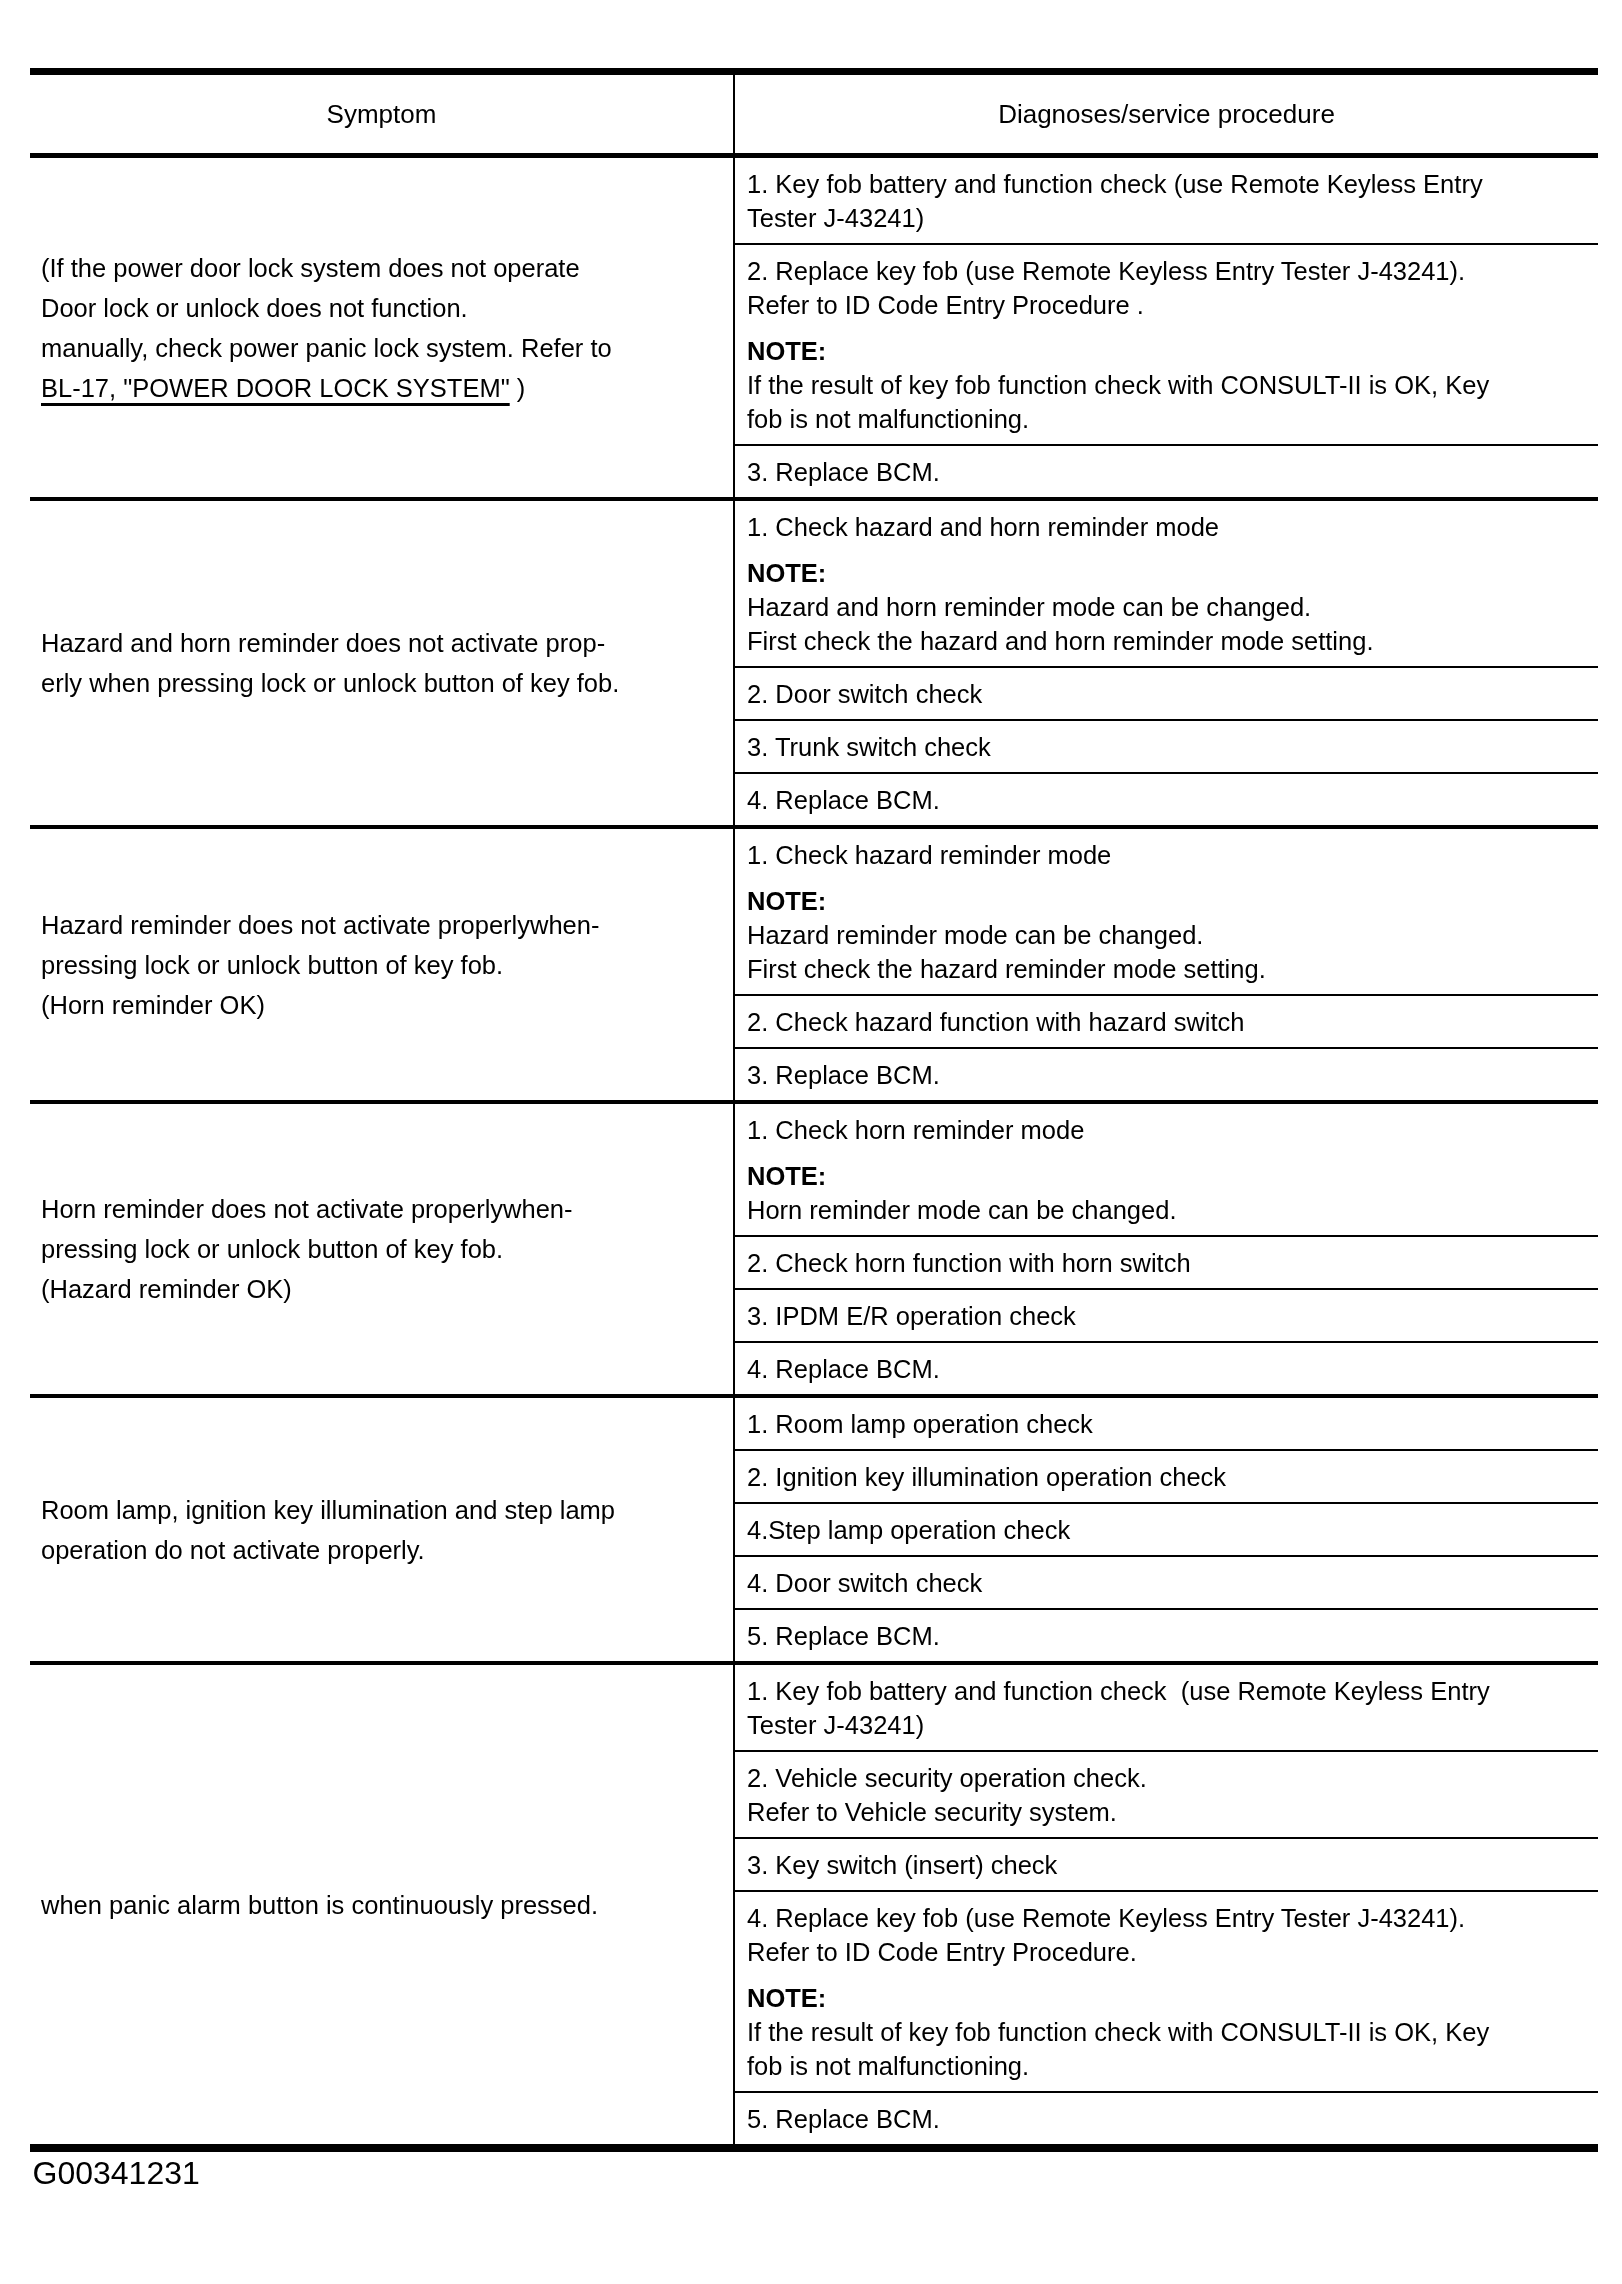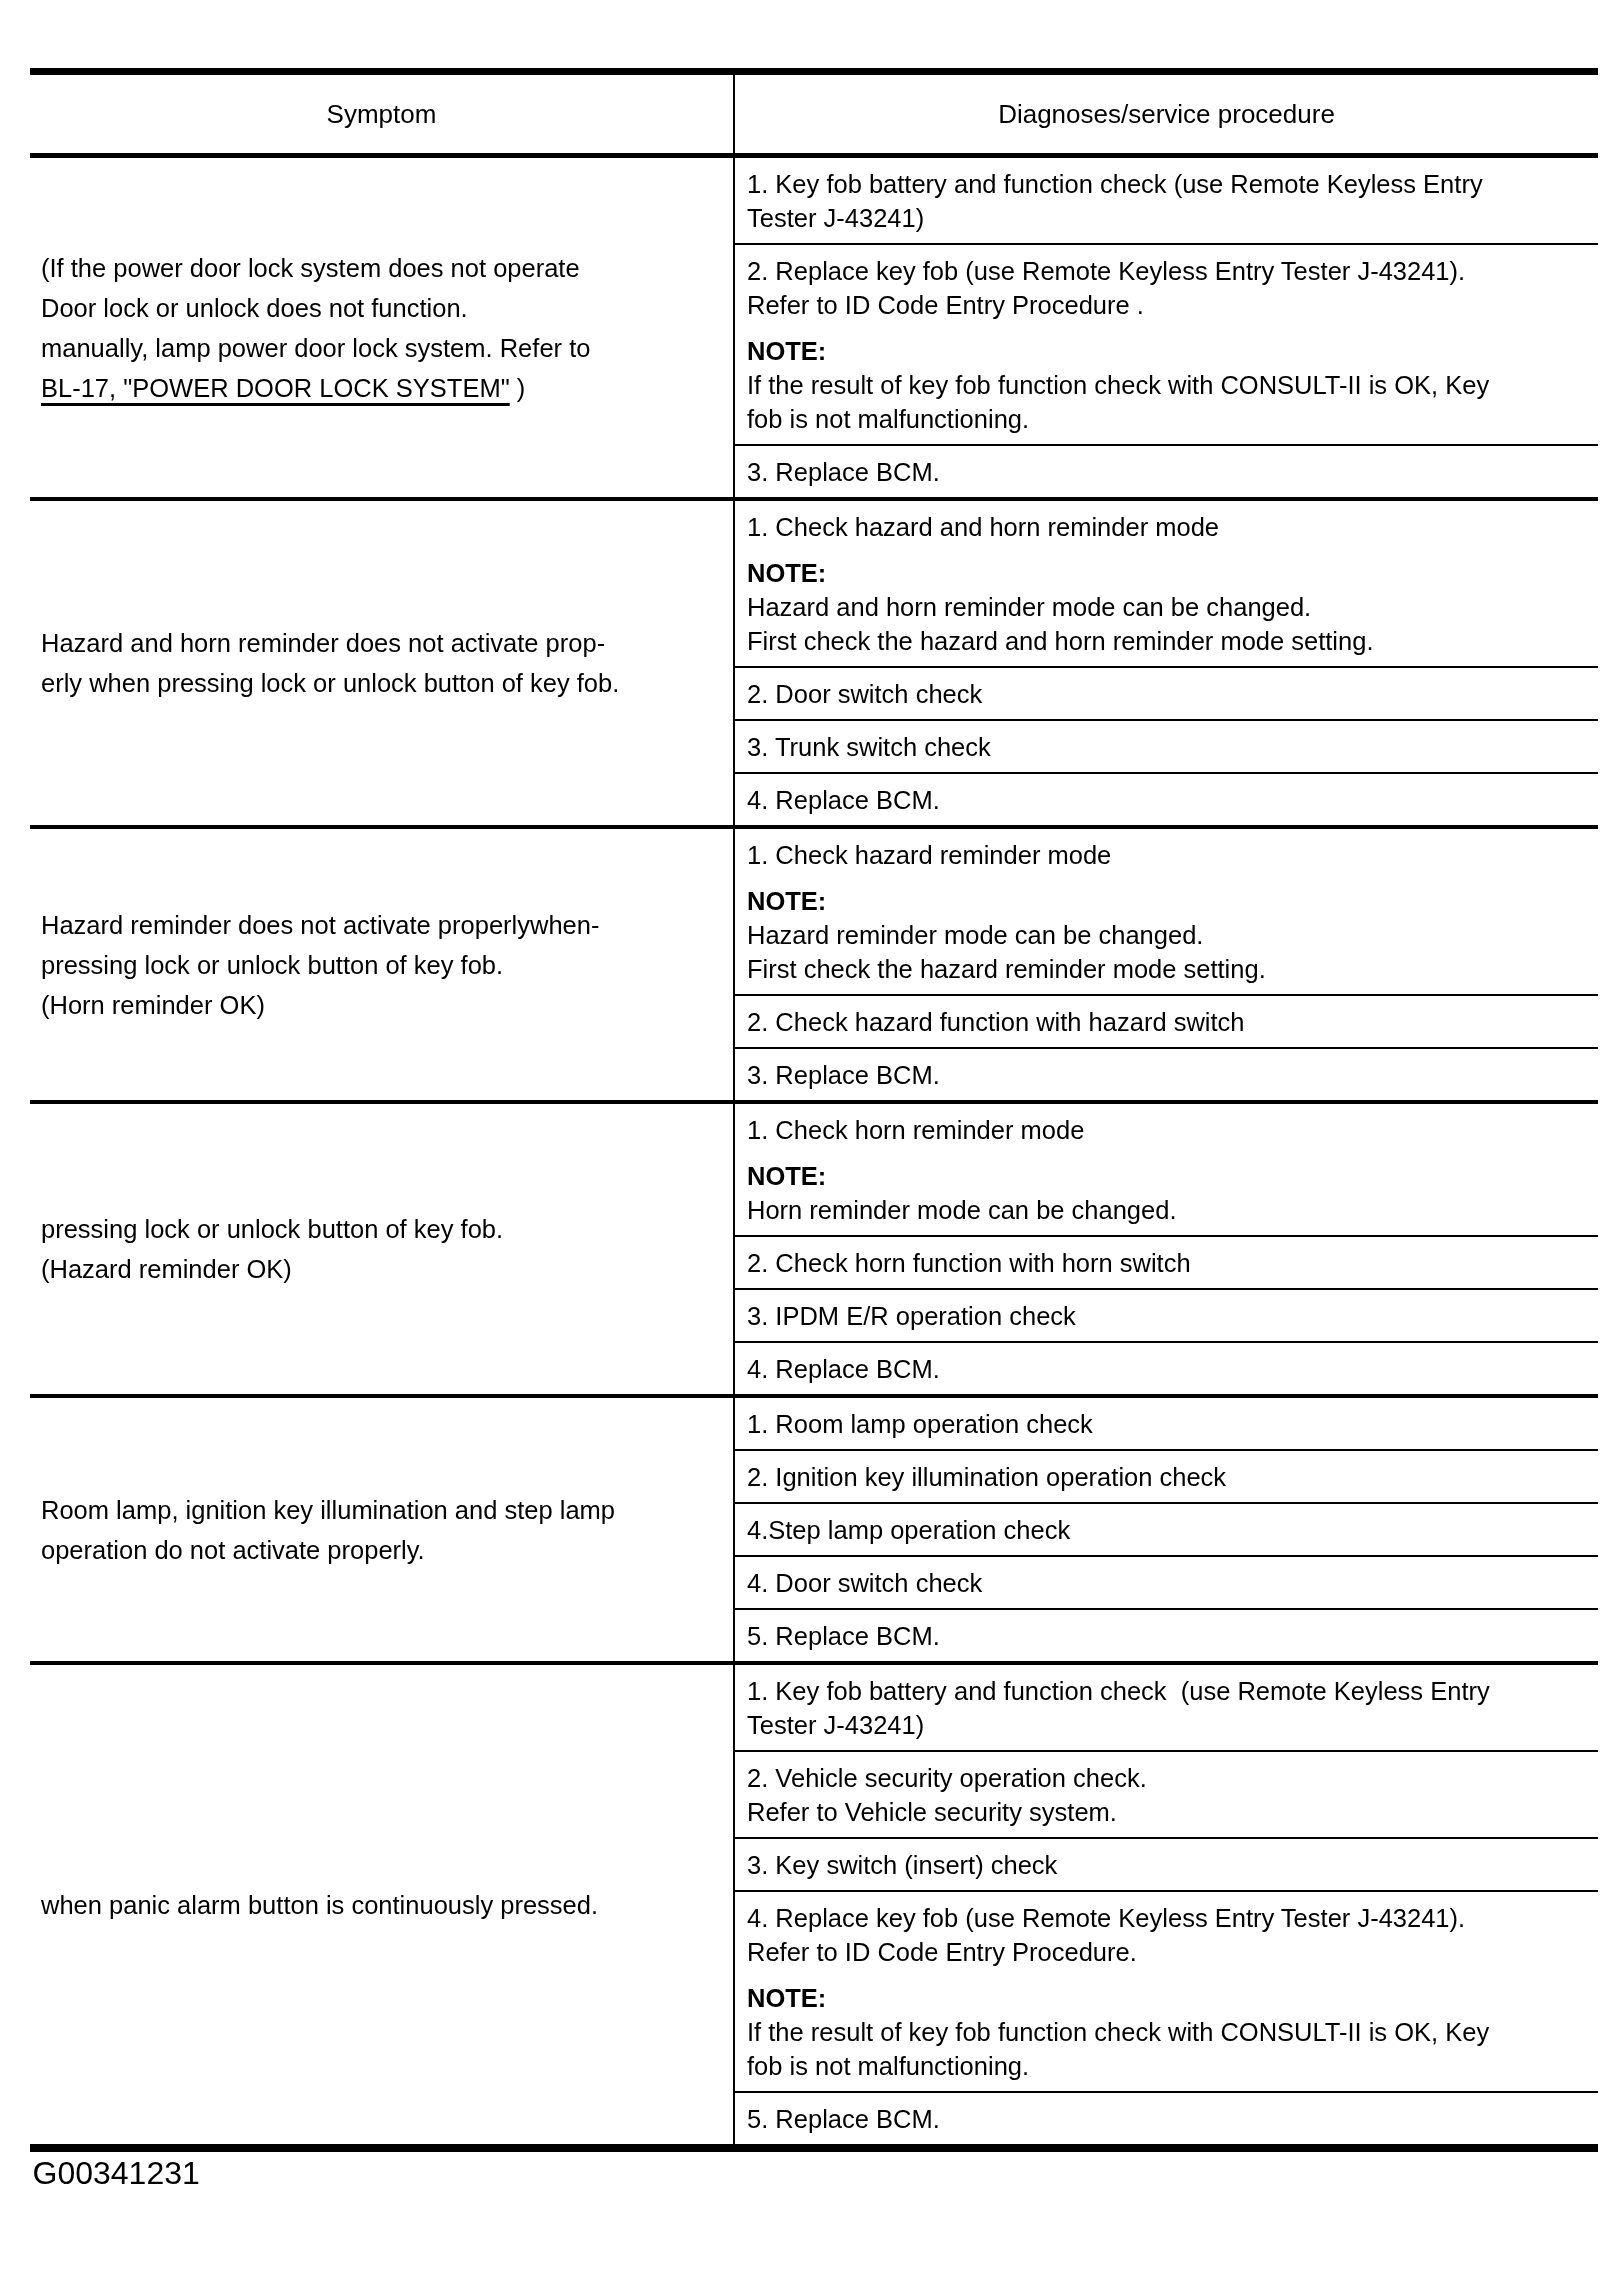--- a/index.html
+++ b/index.html
@@ -105,21 +105,21 @@
     <div class="hdr">
       <div class="h-sym">Symptom</div>
       <div class="h-proc">Diagnoses/service procedure</div>
     </div>
     <div>
         <div class="group">
           <div class="cell-symptom">
             <div class="sym-text">
               <div class="line">(If the power door lock system does not operate</div>
               <div class="line">Door lock or unlock does not function.</div>
-              <div class="line">manually, lamp power door lock system. Refer to</div>
+              <div class="line">manually, check power panic lock system. Refer to</div>
               <div class="line"><span class="link">BL-17, "POWER DOOR LOCK SYSTEM"</span> )</div>
             </div>
           </div>
           <div class="cell-procs">
             <div class="proc">
               <div class="line">1. Key fob battery and function check (use Remote Keyless Entry</div>
               <div class="line">Tester J-43241)</div>
             </div>
             <div class="proc">
               <div class="line">2. Replace key fob (use Remote Keyless Entry Tester J-43241).</div>
@@ -177,20 +177,21 @@
               <div class="line">2. Check hazard function with hazard switch</div>
             </div>
             <div class="proc">
               <div class="line">3. Replace BCM.</div>
             </div>
           </div>
         </div>
         <div class="group">
           <div class="cell-symptom">
             <div class="sym-text">
+              <div class="line">Horn reminder does not activate properlywhen-</div>
               <div class="line">pressing lock or unlock button of key fob.</div>
               <div class="line">(Hazard reminder OK)</div>
             </div>
           </div>
           <div class="cell-procs">
             <div class="proc">
               <div class="line">1. Check horn reminder mode</div>
               <div class="note-label">NOTE:</div>
               <div class="line">Horn reminder mode can be changed.</div>
             </div>

